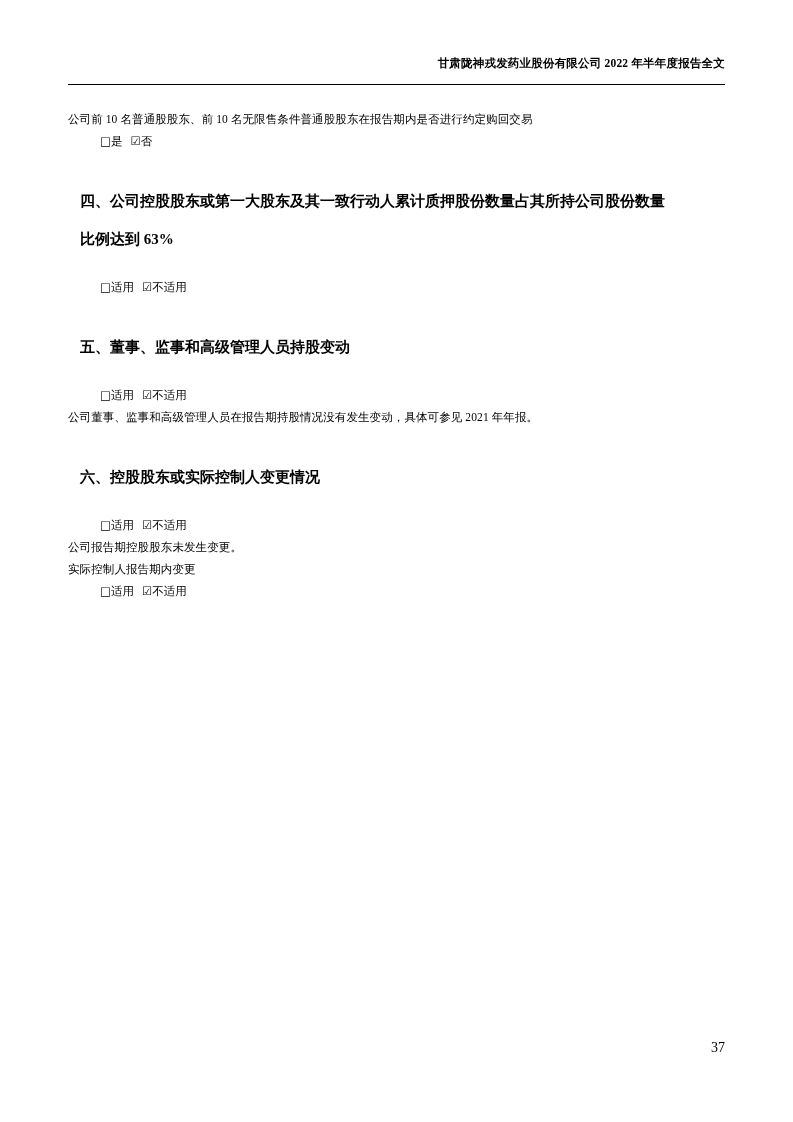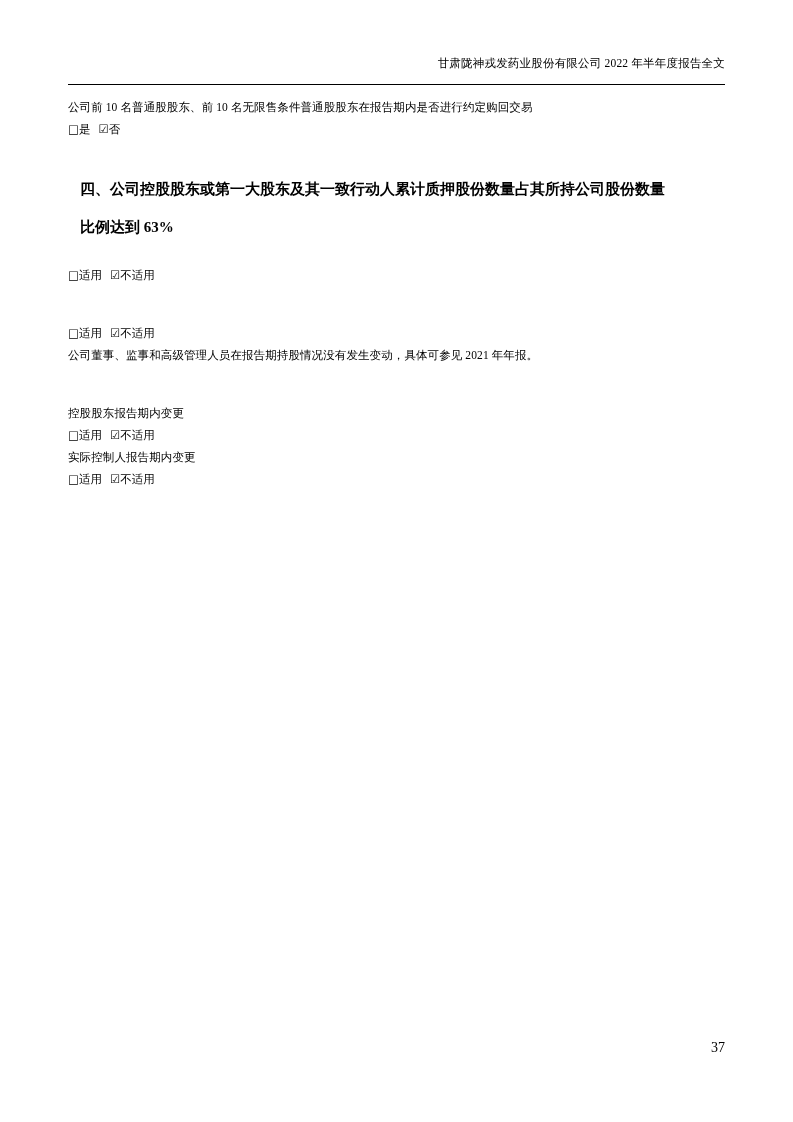--- a/index.html
+++ b/index.html
@@ -20,40 +20,41 @@
     height: 1122px;
     box-sizing: border-box;
     padding: 0;
   }
   .header-area {
     position: absolute;
     top: 55px;
     left: 68px;
     right: 68px;
     height: 30px;
+    font-weight: bold;
   }
   .header-text {
     text-align: right;
     font-size: 11.5px;
     font-family: "Liberation Serif", "DejaVu Serif", serif;
     color: #000;
     letter-spacing: 0.2px;
     line-height: 16px;
   }
   .header-rule {
     position: absolute;
     left: 68px;
     right: 68px;
     top: 84px;
     border-top: 1px solid #000;
     height: 0;
   }
   .content {
     position: absolute;
-    top: 96px;
+    top: 108px;
     left: 68px;
     width: 657px;
   }
   .para {
     font-size: 11.5px;
     line-height: 22px;
     margin: 0 0 0 0;
     color: #000;
     letter-spacing: 0.1px;
   }
@@ -68,20 +69,21 @@
   .sec-spacer-top {
     height: 24px;
   }
   .sec-spacer-mid {
     height: 12px;
   }
   .checkline {
     font-size: 11.5px;
     line-height: 22px;
     color: #000;
+    margin-left: 32px;
   }
   .cb {
     font-family: "DejaVu Sans", sans-serif;
     font-size: 11.5px;
     display: inline-block;
   }
   .cb-gap {
     display: inline-block;
     width: 8px;
   }
@@ -116,34 +118,36 @@
     <div class="sec-spacer-top"></div>
     <h2 class="h2">四、公司控股股东或第一大股东及其一致行动人累计质押股份数量占其所持公司股份数量</h2>
     <h2 class="h2">比例达到 63%</h2>
 
     <div class="sec-spacer-mid"></div>
     <div class="checkline">
       <span class="cb">□</span><span>适用</span><span class="cb-gap"></span><span class="cb">☑</span><span>不适用</span>
     </div>
 
     <div class="sec-spacer-top"></div>
+    <h2 class="h2">五、董事、监事和高级管理人员持股变动</h2>
 
     <div class="sec-spacer-mid"></div>
     <div class="checkline">
       <span class="cb">□</span><span>适用</span><span class="cb-gap"></span><span class="cb">☑</span><span>不适用</span>
     </div>
     <p class="para">公司董事、监事和高级管理人员在报告期持股情况没有发生变动，具体可参见 2021 年年报。</p>
 
     <div class="sec-spacer-top"></div>
+    <h2 class="h2">六、控股股东或实际控制人变更情况</h2>
 
     <div class="sec-spacer-mid"></div>
-    <p class="para">控股股东报告期内变更</p>
     <div class="checkline">
       <span class="cb">□</span><span>适用</span><span class="cb-gap"></span><span class="cb">☑</span><span>不适用</span>
     </div>
+    <p class="para">公司报告期控股股东未发生变更。</p>
 
     <p class="para">实际控制人报告期内变更</p>
     <div class="checkline">
       <span class="cb">□</span><span>适用</span><span class="cb-gap"></span><span class="cb">☑</span><span>不适用</span>
     </div>
 
   </div>
 
   <div class="pageno">37</div>
 

